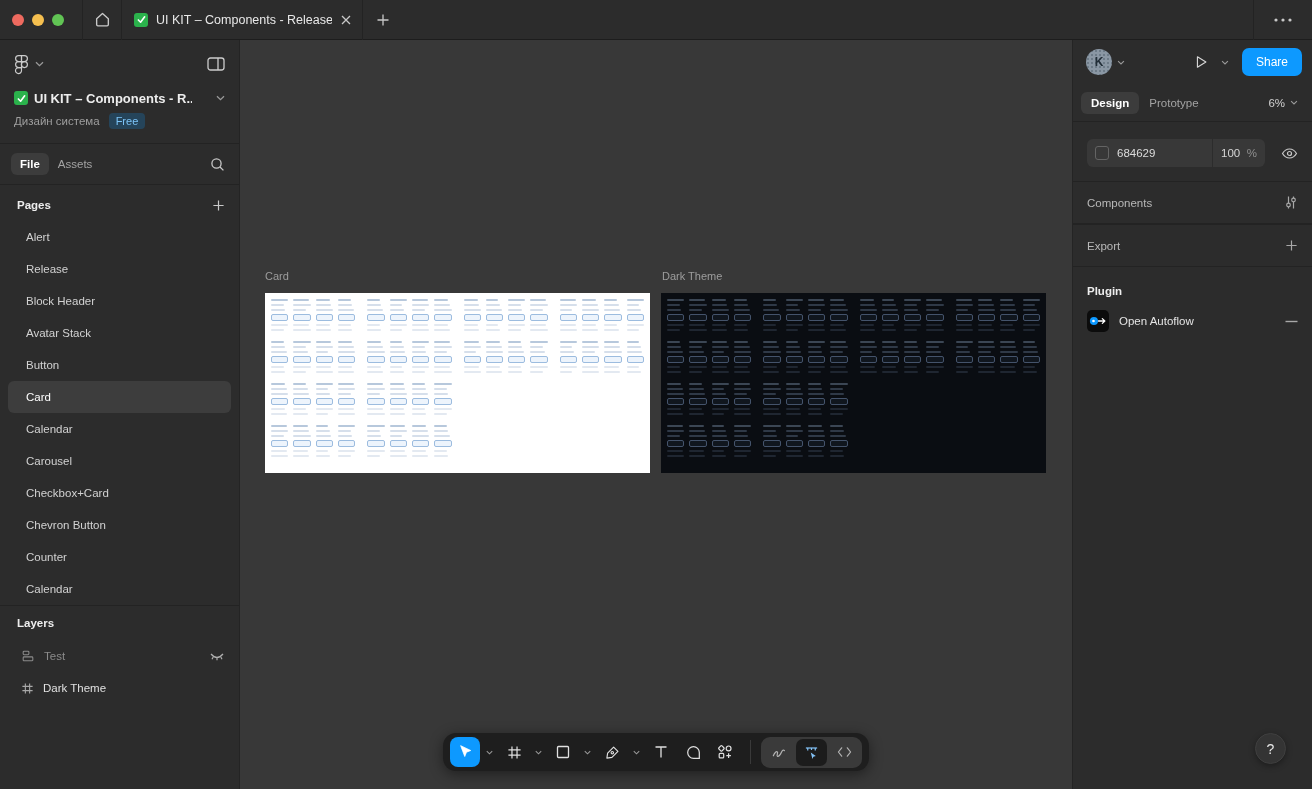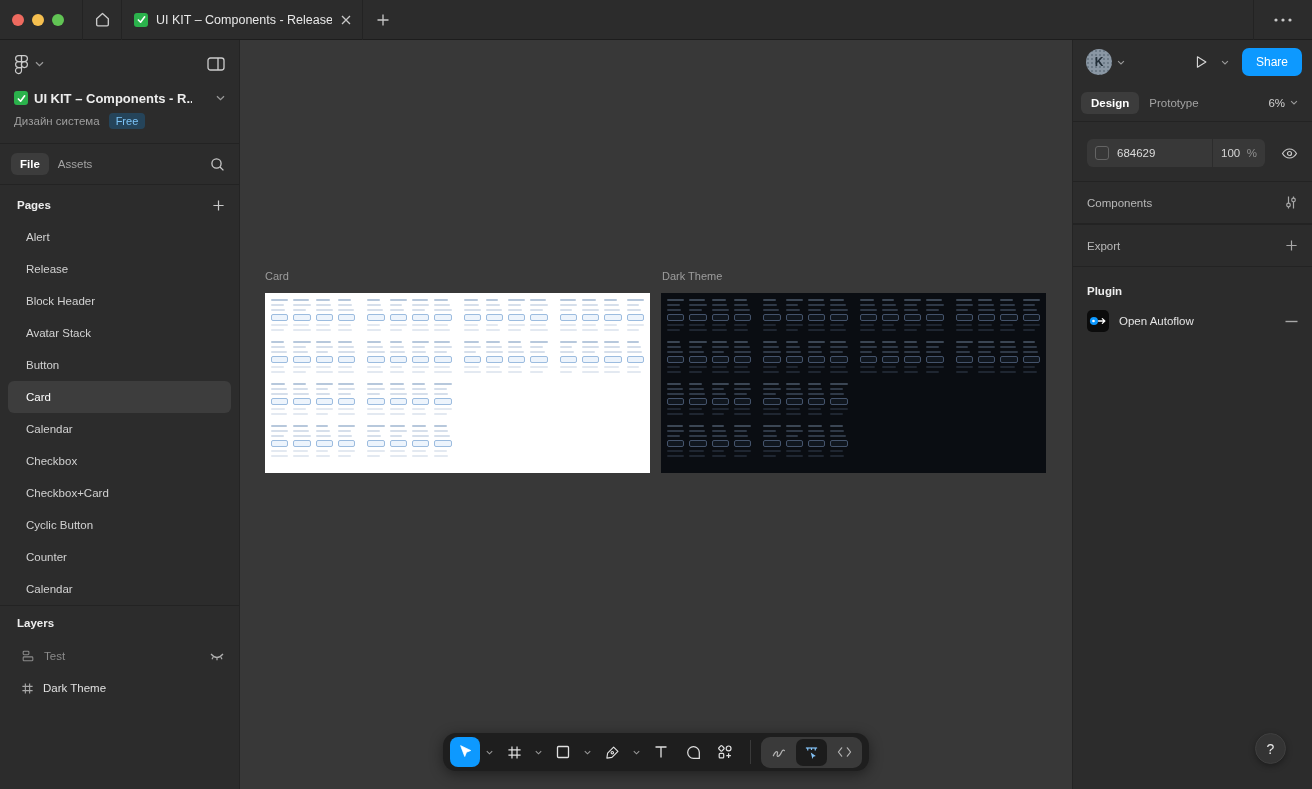--- a/index.html
+++ b/index.html
@@ -254,31 +254,31 @@
 
           <div class="page-item selected">
             <span>Card</span>
           </div>
 
           <div class="page-item">
             <span>Calendar</span>
           </div>
 
           <div class="page-item">
-            <span>Checkbox</span>
+            <span>Carousel</span>
           </div>
 
           <div class="page-item">
             <span>Checkbox+Card</span>
           </div>
 
-
           <div class="page-item">
-            <span>Cyclic Button</span>
-          </div>
+            <span>Chevron Button</span>
+          </div>
+
 
 
           <div class="page-item">
             <span>Counter</span>
           </div>
 
           <div class="page-item">
             <span>Calendar</span>
           </div>
         </div>

